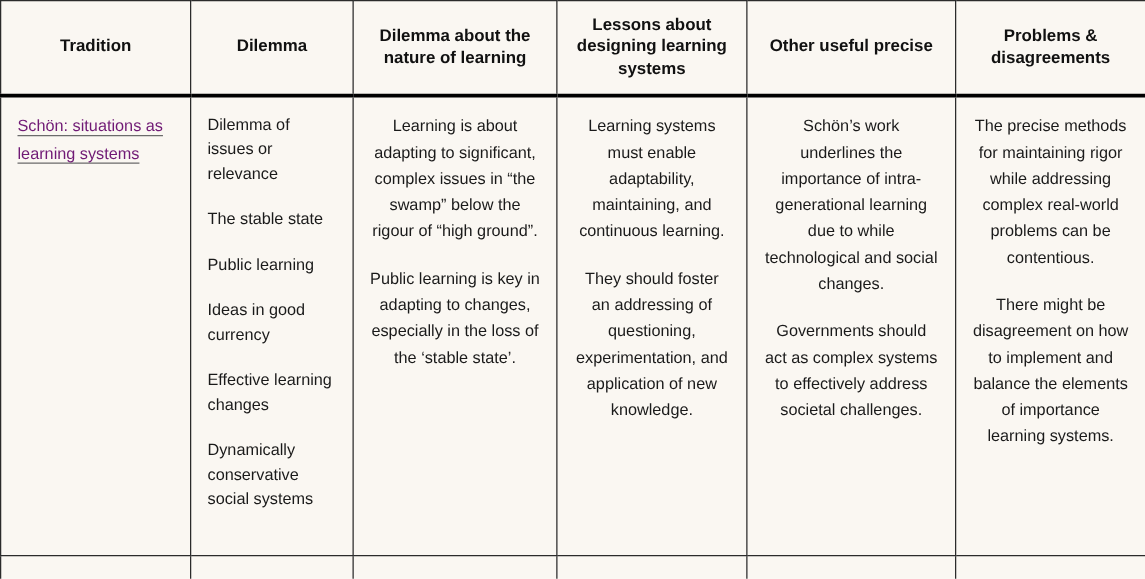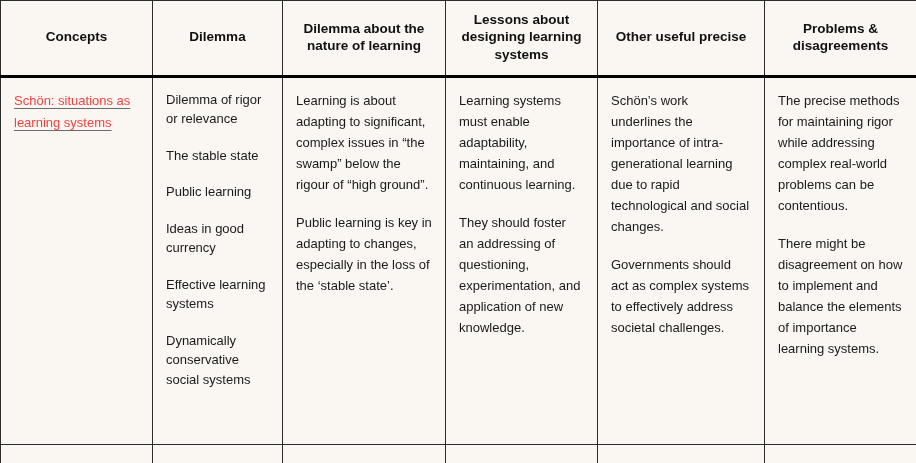--- a/index.html
+++ b/index.html
@@ -59,36 +59,37 @@
   td.tradition-cell {
     vertical-align: middle;
     padding: 12px 10px 12px 14px;
   }
   .tradition-label {
     text-decoration: underline;
     text-decoration-color: #6b6b6b;
     text-underline-offset: 3px;
     font-size: 13px;
     line-height: 1.7;
-    color: #ef4444;
+    color: #701a75;
   }
   .concept-list {
     margin: 0;
     padding: 0;
     list-style: none;
   }
   .concept-list li {
     margin: 0 0 17px 0;
     line-height: 1.5;
   }
   .concept-list li:last-child {
     margin-bottom: 0;
   }
   .para {
     margin: 0 0 17px 0;
+    text-align: center;
   }
   .para:last-child {
     margin-bottom: 0;
   }
   .row-main td { height: 368px; }
   .row-stub td {
     height: 10px;
     padding: 0;
     border-top: 1px solid #2b2b2b;
   }
@@ -101,53 +102,53 @@
     <colgroup>
       <col class="c0">
         <col class="c1">
         <col class="c2">
         <col class="c3">
         <col class="c4">
         <col class="c5">
     </colgroup>
     <thead>
       <tr>
-        <th>Concepts</th>
+        <th>Tradition</th>
         <th>Dilemma</th>
         <th>Dilemma about the nature of learning</th>
         <th>Lessons about designing learning systems</th>
         <th>Other useful precise</th>
         <th>Problems &amp; disagreements</th>
       </tr>
     </thead>
     <tbody>
       <tr class="row-main">
         <td class="tradition-cell">
           <span class="tradition-label">Schön: situations as learning systems</span>
         </td>
         <td>
           <ul class="concept-list">
-            <li>Dilemma of rigor or relevance</li>
+            <li>Dilemma of issues or relevance</li>
             <li>The stable state</li>
             <li>Public learning</li>
             <li>Ideas in good currency</li>
-            <li>Effective learning systems</li>
+            <li>Effective learning changes</li>
             <li>Dynamically conservative social systems</li>
           </ul>
         </td>
         <td>
           <p class="para">Learning is about adapting to significant, complex issues in “the swamp” below the rigour of “high ground”.</p>
           <p class="para">Public learning is key in adapting to changes, especially in the loss of the ‘stable state’.</p>
         </td>
         <td>
           <p class="para">Learning systems must enable adaptability, maintaining, and continuous learning.</p>
           <p class="para">They should foster an addressing of questioning, experimentation, and application of new knowledge.</p>
         </td>
         <td>
-          <p class="para">Schön’s work underlines the importance of intra-generational learning due to rapid technological and social changes.</p>
+          <p class="para">Schön’s work underlines the importance of intra-generational learning due to while technological and social changes.</p>
           <p class="para">Governments should act as complex systems to effectively address societal challenges.</p>
         </td>
         <td>
           <p class="para">The precise methods for maintaining rigor while addressing complex real-world problems can be contentious.</p>
           <p class="para">There might be disagreement on how to implement and balance the elements of importance learning systems.</p>
         </td>
       </tr>
       <tr class="row-stub">
         <td></td>
         <td></td>

